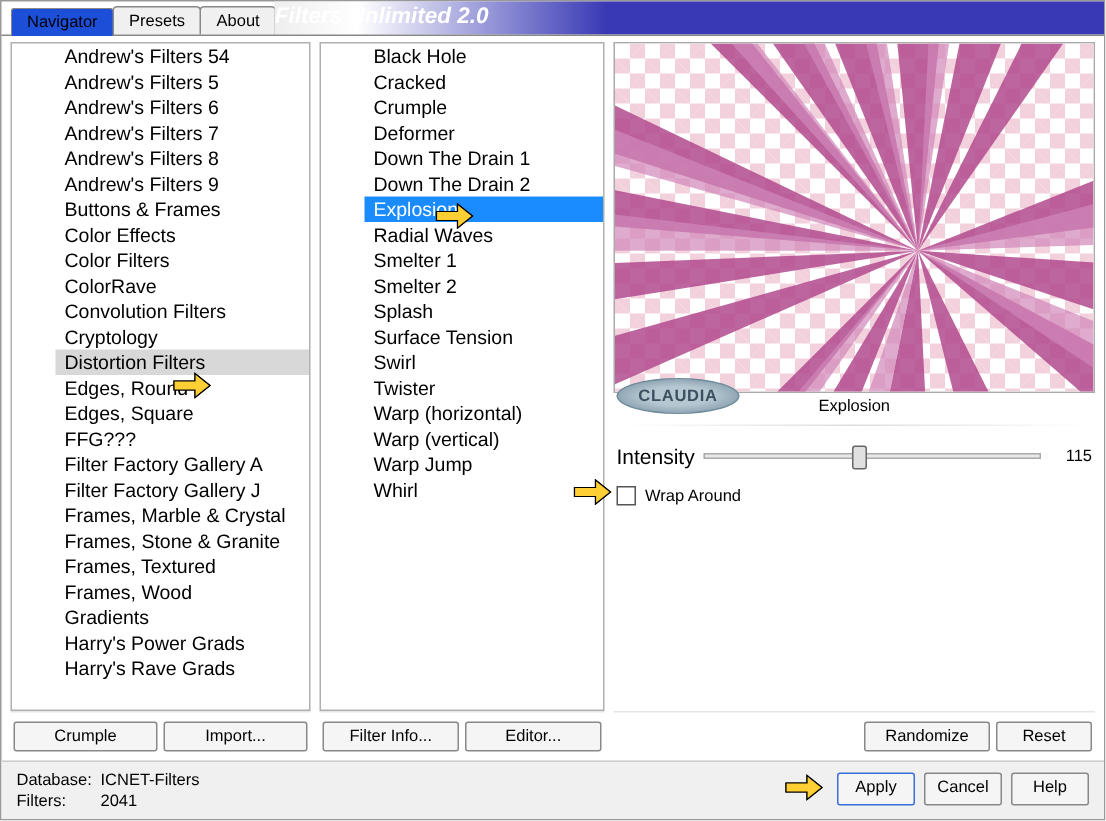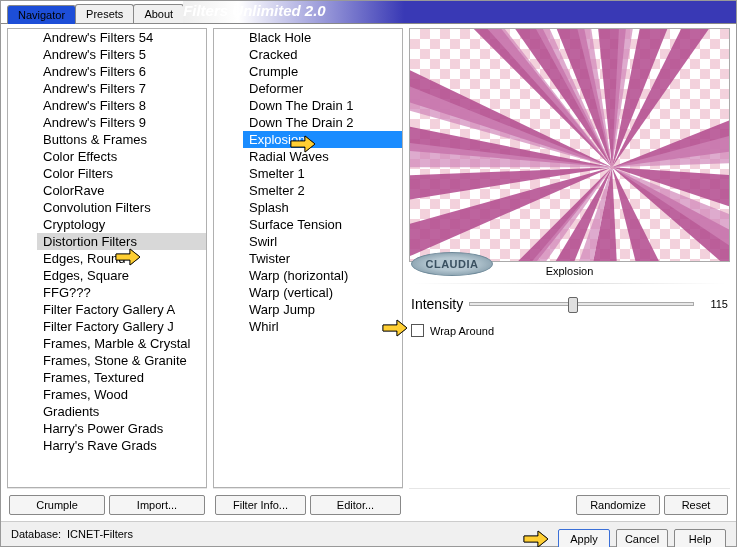--- a/index.html
+++ b/index.html
@@ -202,20 +202,21 @@
         <div class="spacer"></div>
         <div class="btn" style="width:84px">Randomize</div>
         <div class="btn" style="width:64px">Reset</div>
       </div>
     </div>
   </div>
 
   <div class="footer">
     <div class="db-info">
       <div><span class="lab">Database:</span><span>ICNET-Filters</span></div>
+      <div><span class="lab">Filters:</span><span>2041</span></div>
     </div>
     <div class="footer-btns">
       <div class="pointer" style="position:relative;left:0;top:0">
         <svg width="30" height="22">
             <g transform="translate(2,2)">
               <path d="M0,5 L14,5 L14,0 L24,8 L14,16 L14,11 L0,11 Z" fill="#ffcf33" stroke="#000" stroke-width="0.8"></path>
             </g>
           </svg>
       </div>
       <div class="btn" style="border-color:#3a6fd8">Apply</div>

